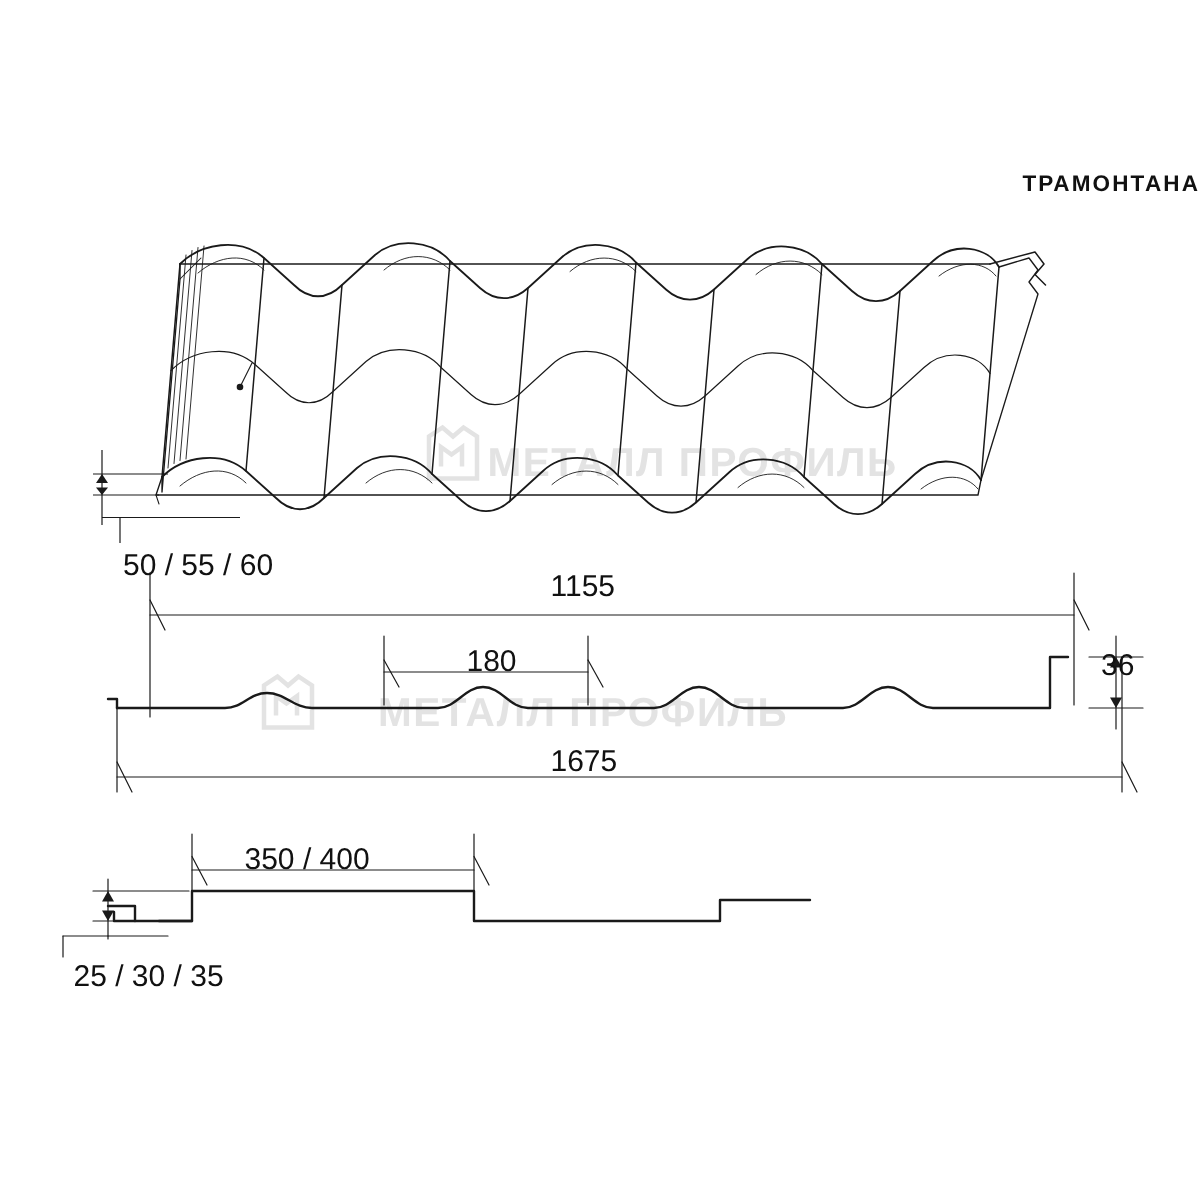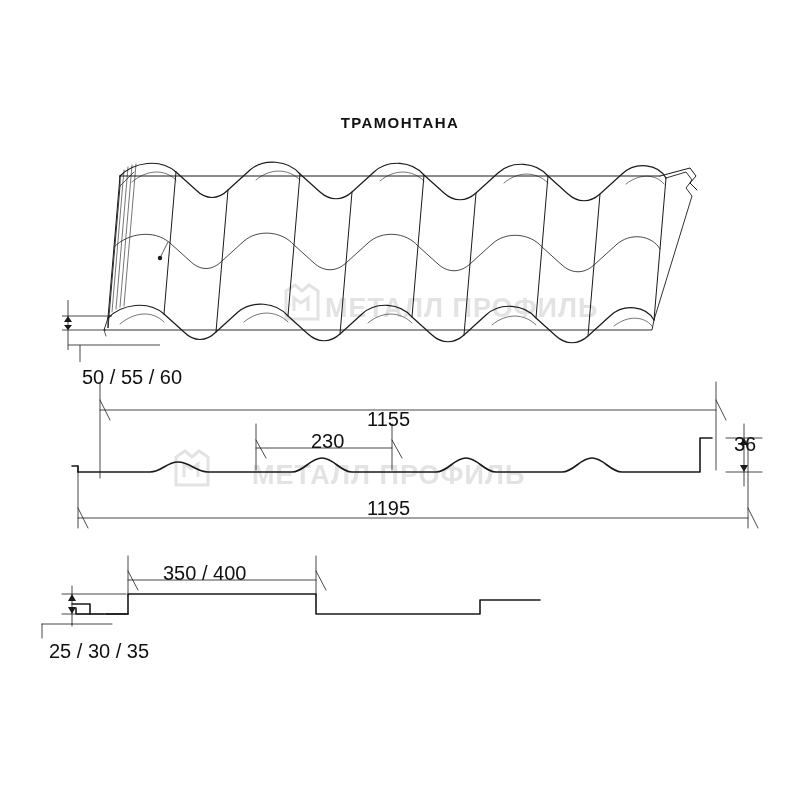--- a/index.html
+++ b/index.html
@@ -27,21 +27,21 @@
     font-size: 33px;
     font-weight: bold;
     letter-spacing: 0.5px;
     color: #111111;
   }
   .subtitle {
     position: absolute;
     left: 0;
     top: 114px;
     width: 800px;
-    text-align: center;
+    text-align: right;
     font-size: 15px;
     font-weight: bold;
     letter-spacing: 1.4px;
     color: #111111;
   }
 
   
   .wm {
     position: absolute;
     color: #e3e3e3;
@@ -74,21 +74,21 @@
   }
 
   
   .dim {
     position: absolute;
     font-size: 20px;
     color: #111111;
     white-space: nowrap;
   }
   .dim-50 { left: 82px; top: 366px; }
-  .dim-1155 { left: 367px; top: 408px; }
+  .dim-1155 { left: 367px; top: 380px; }
   .dim-230 { left: 311px; top: 430px; }
   .dim-25r { left: 734px; top: 433px; }
   .dim-1195 { left: 367px; top: 497px; }
   .dim-350 { left: 163px; top: 562px; }
   .dim-2530 { left: 22px; top: 640px; margin-left: 27px; }
 </style>
 </head>
 <body>
 
 <div id="page">
@@ -274,23 +274,23 @@
       <g stroke-width="0.8">
         <path d="M78 518 L748 518"></path>
         <path d="M78 508 L88 528"></path>
         <path d="M748 508 L758 528"></path>
         <path d="M78 466 L78 528"></path>
         <path d="M748 438 L748 528"></path>
       </g>
     </g>
   </svg>
   <div class="dim dim-1155">1155</div>
-  <div class="dim dim-230">230</div>
+  <div class="dim dim-230">180</div>
   <div class="dim dim-25r">36</div>
-  <div class="dim dim-1195">1195</div>
+  <div class="dim dim-1195">1675</div>
 
   <svg class="layer">
     <g stroke="#1a1a1a" fill="none" stroke-linejoin="round" stroke-linecap="round">
 
       <path d="M72 604 L90 604 L90 614 L76 614 L76 608" stroke-width="1.6"></path>
       <path d="M106 614 L128 614 L128 594 L316 594 L316 614 L480 614 L480 600 L540 600" stroke-width="1.6"></path>
       <path d="M90 614 L128 614" stroke-width="1.6"></path>
 
       <g stroke-width="0.8">
         <path d="M128 580 L316 580"></path>

